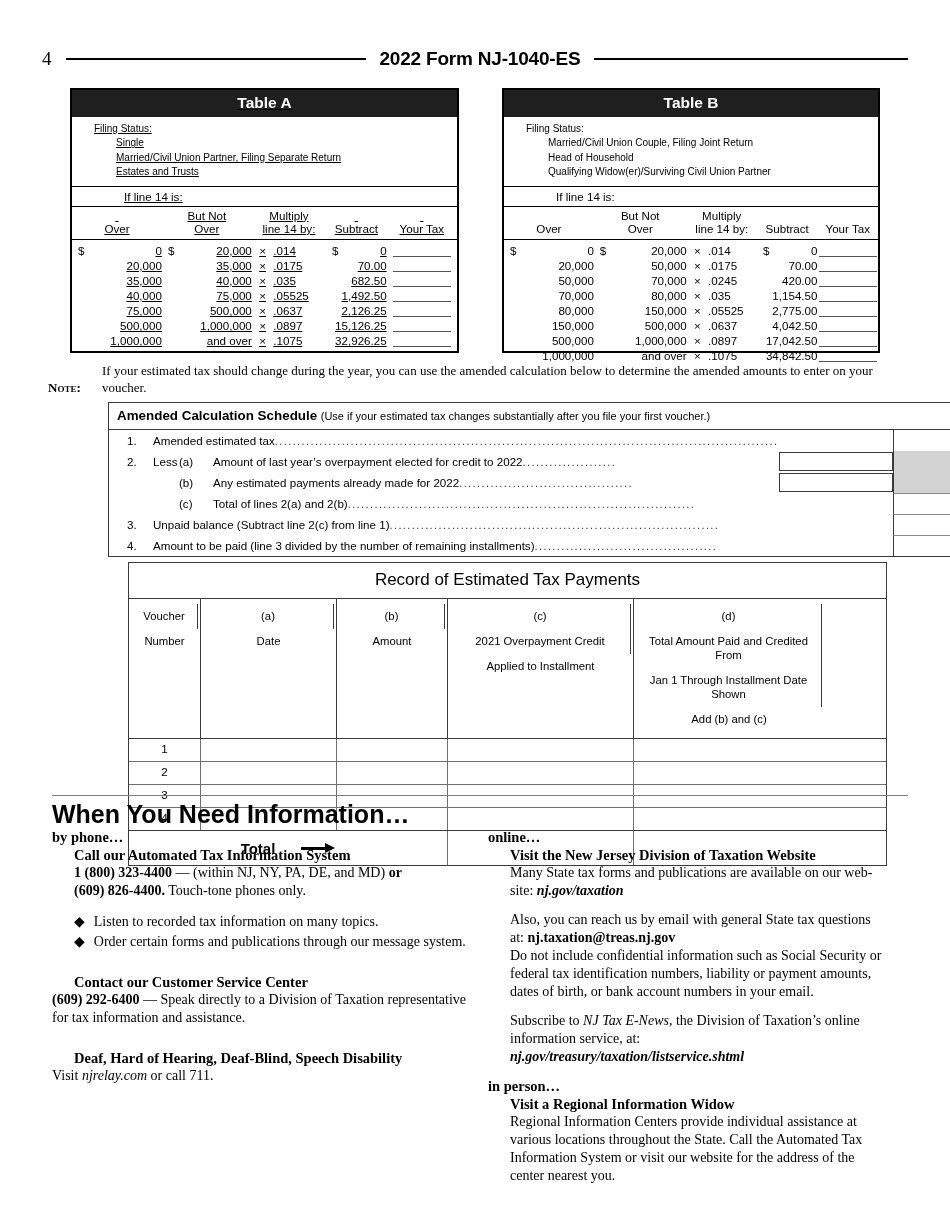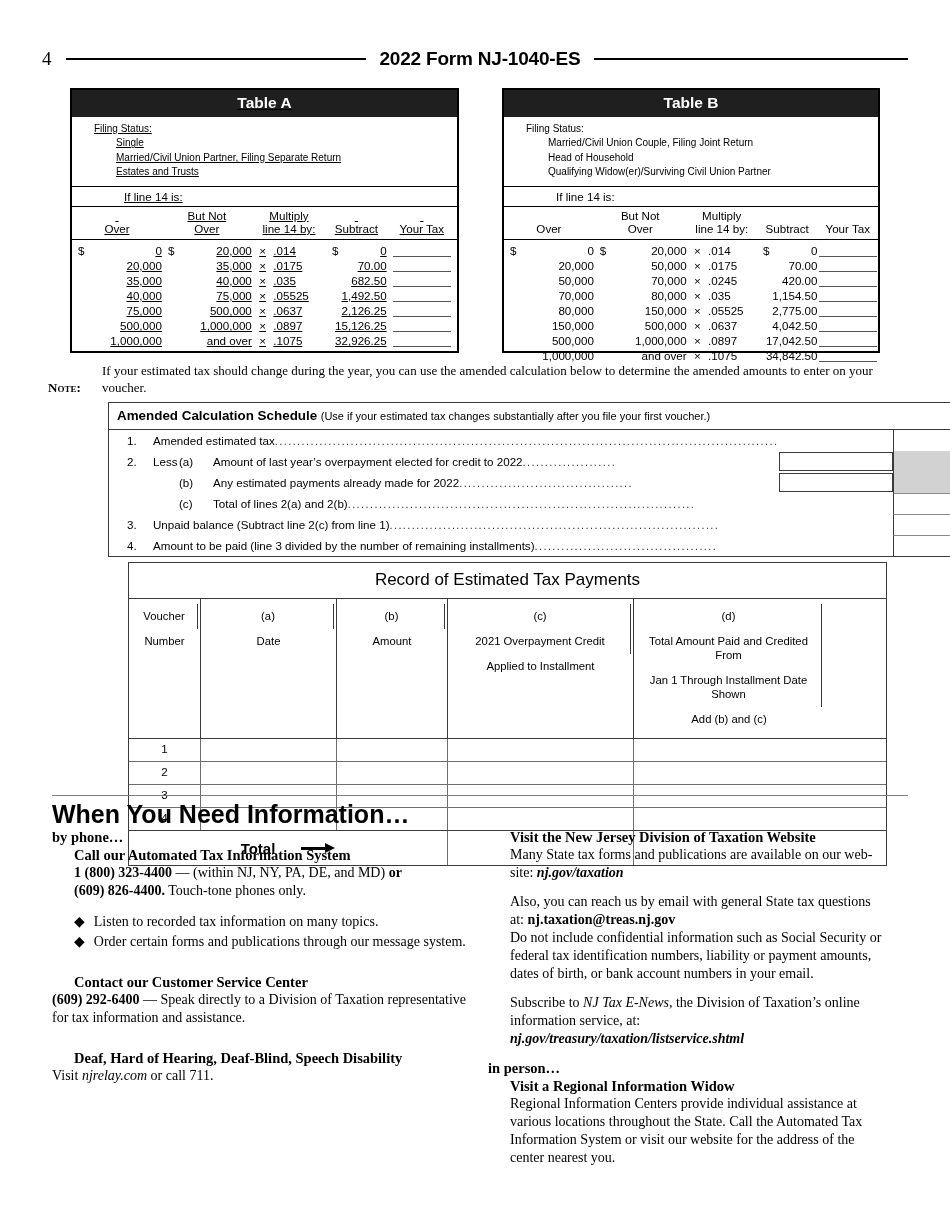--- a/index.html
+++ b/index.html
@@ -509,20 +509,21 @@
       <div class="gap"></div>
     <div class="blk">
       <div class="sub">Deaf, Hard of Hearing, Deaf-Blind, Speech Disability</div>
     </div>
     <div>
       <span>Visit </span><span class="bi">njrelay.com</span><span> or call 711.</span>
     </div>
   </div>
 
   <div class="colR">
+    <div class="sub">online…</div>
     <div class="blk">
       <div class="sub">Visit the New Jersey Division of Taxation Website</div>
       <div>
         <span>Many State tax forms and publications are available on our web-site: </span><span class="bbi">nj.gov/taxation</span>
       </div>
       <div class="gap"></div>
       <div>
         <span>Also, you can reach us by email with general State tax questions at: </span><b>nj.taxation@treas.nj.gov</b>
       </div>
       <div>Do not include confidential information such as Social Security or federal tax identification numbers, liability or payment amounts, dates of birth, or bank account numbers in your email.</div>

